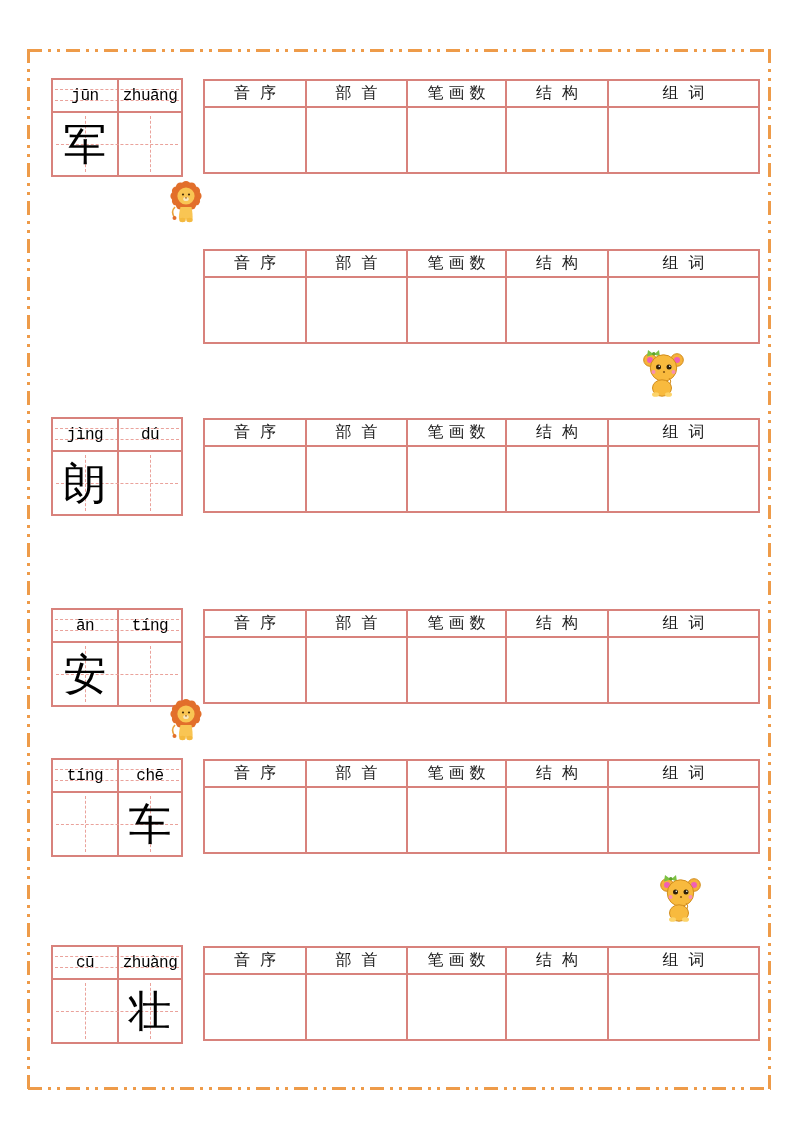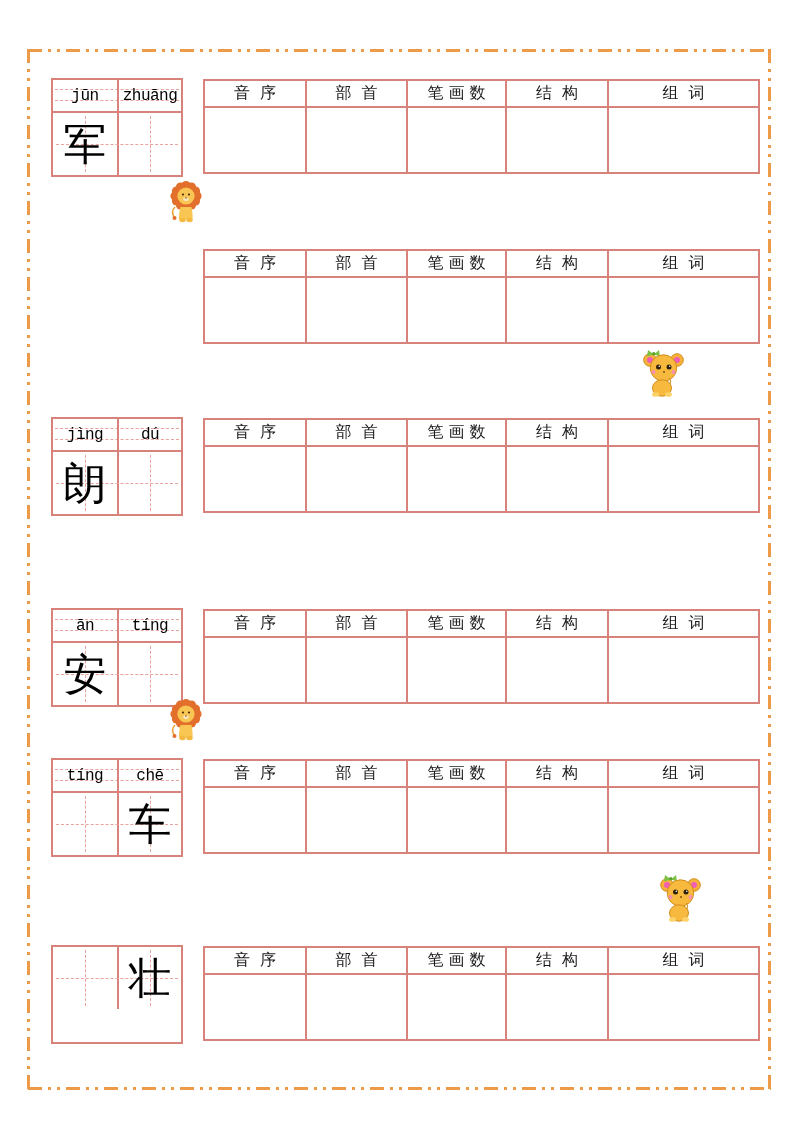--- a/index.html
+++ b/index.html
@@ -341,20 +341,30 @@
       <div class="td rgt"></div>
       <div class="td rgt"></div>
       <div class="td rgt"></div>
       <div class="td rgt"></div>
     </div>
   </div>
 </section>
 
 <section class="row" style="top:945px">
   <div class="pgrid">
+    <div class="pband">
+      <div class="guide g1"></div>
+      <div class="guide g2"></div>
+      <div class="pcell">
+          <span class="pinyin">cū</span>
+        </div>
+      <div class="pcell rgt">
+          <span class="pinyin">zhuàng</span>
+        </div>
+    </div>
     <div class="cband">
       <div class="ccell">
           <div class="dash-v"></div>
           <span class="hanzi"></span>
         </div>
       <div class="ccell rgt">
           <div class="dash-v"></div>
           <span class="hanzi">壮</span>
         </div>
       <div class="dash-hh"></div>

